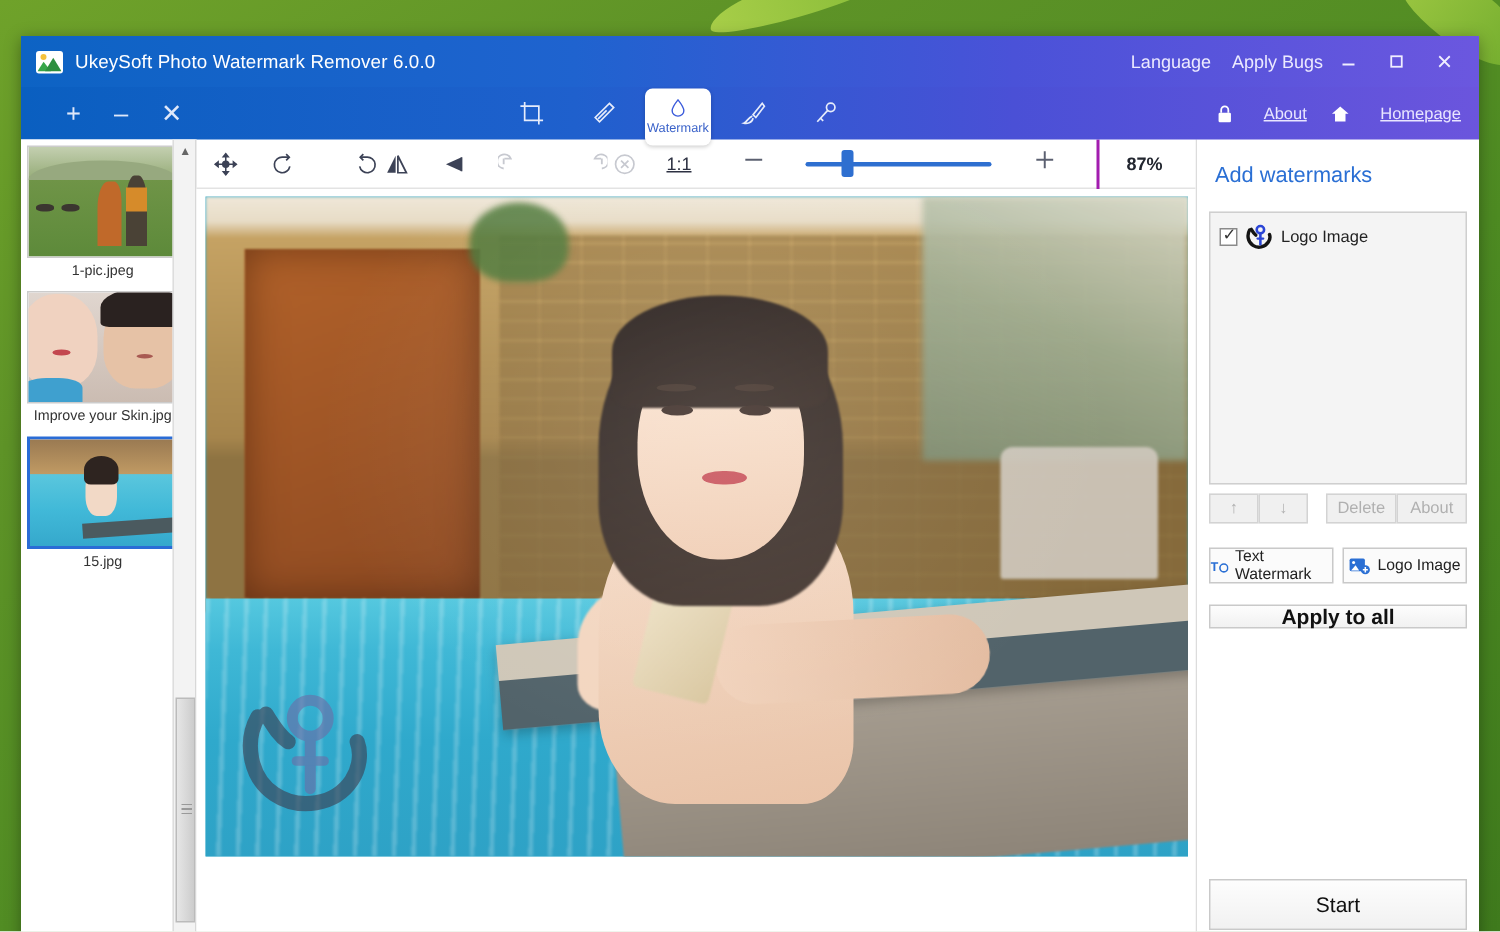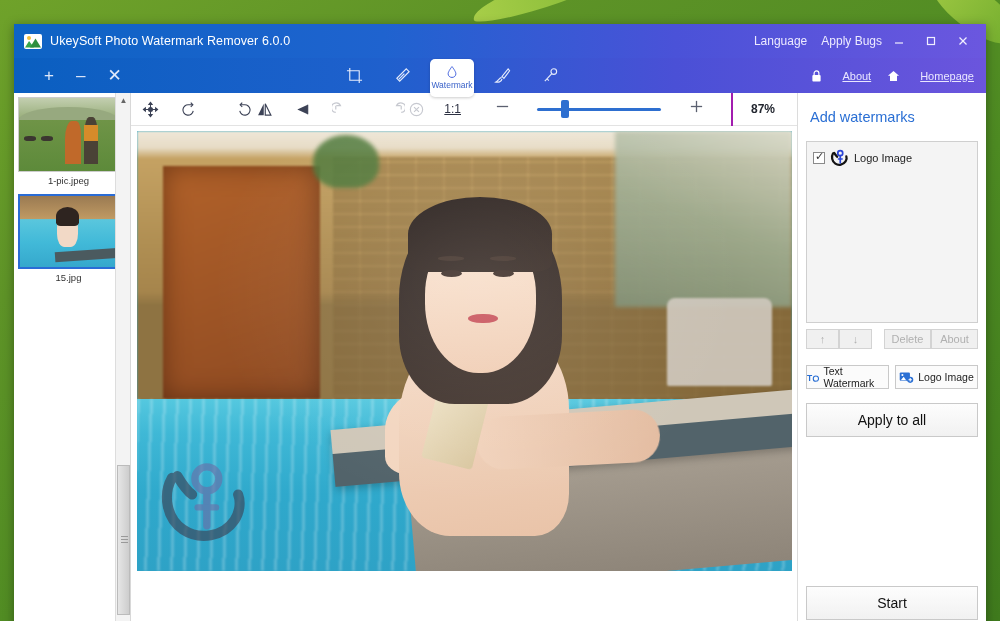--- a/index.html
+++ b/index.html
@@ -233,23 +233,23 @@
   #list-ctrls { display: flex; align-items: center; gap: 0; margin-top: 6px; }
   .mini-btn { height: 20px; border: 1px solid #d3d3d3; background: #f0f0f0; color: #b0b0b0;
     font-size: 11px; display: flex; align-items: center; justify-content: center; }
   #btn-up, #btn-down { width: 33px; }
   #btn-delete, #btn-modify { width: 47px; }
   #ctrl-gap { flex: 1; }
   #wm-type-row { display: flex; gap: 6px; margin-top: 16px; }
   .type-btn { flex: 1; height: 24px; border: 1px solid #c9c9c9; background: #fbfbfb;
     display: flex; align-items: center; justify-content: center; gap: 4px;
     font-size: 10.5px; color: #222; }
-  #apply-all { height: 34px; margin-top: 14px; border: 1px solid #c9c9c9;
+  #apply-all { height: 16px; margin-top: 14px; border: 1px solid #c9c9c9;
     background: linear-gradient(#fdfdfd,#f1f1f1); display: flex; align-items: center;
-    justify-content: center; font-size: 14px; color: #111; }
+    justify-content: center; font-size: 14px; color: #111; font-weight: bold; }
   #rp-spacer { flex: 1; }
   #start-btn { height: 34px; margin-bottom: 14px; border: 1px solid #c9c9c9;
     background: linear-gradient(#fdfdfd,#f1f1f1); display: flex; align-items: center;
     justify-content: center; font-size: 14px; color: #111; }
 </style>
 </head>
 <body>
 
 <div id="desktop">
   <div class="leaf" id="leaf1"></div>
@@ -356,20 +356,33 @@
                   <div class="y1"></div>
                   <div class="y2"></div>
                   <div class="w"></div>
                   <div class="m"></div>
                 </div>
             </div>
             <div class="thumb-name">1-pic.jpeg</div>
           </div>
 
 
+          <div class="thumb-item">
+            <div class="thumb-img">
+              <div class="art a4">
+                  <div class="fL"></div>
+                  <div class="fR"></div>
+                  <div class="hR"></div>
+                  <div class="shirt"></div>
+                  <div class="lipL"></div>
+                  <div class="lipR"></div>
+                </div>
+            </div>
+            <div class="thumb-name">Improve your Skin.jpg</div>
+          </div>
 
           <div class="thumb-item selected">
             <div class="thumb-img">
               <div class="art a5">
                   <div class="wall"></div>
                   <div class="girl"></div>
                   <div class="hair"></div>
                   <div class="ledge"></div>
                 </div>
             </div>

